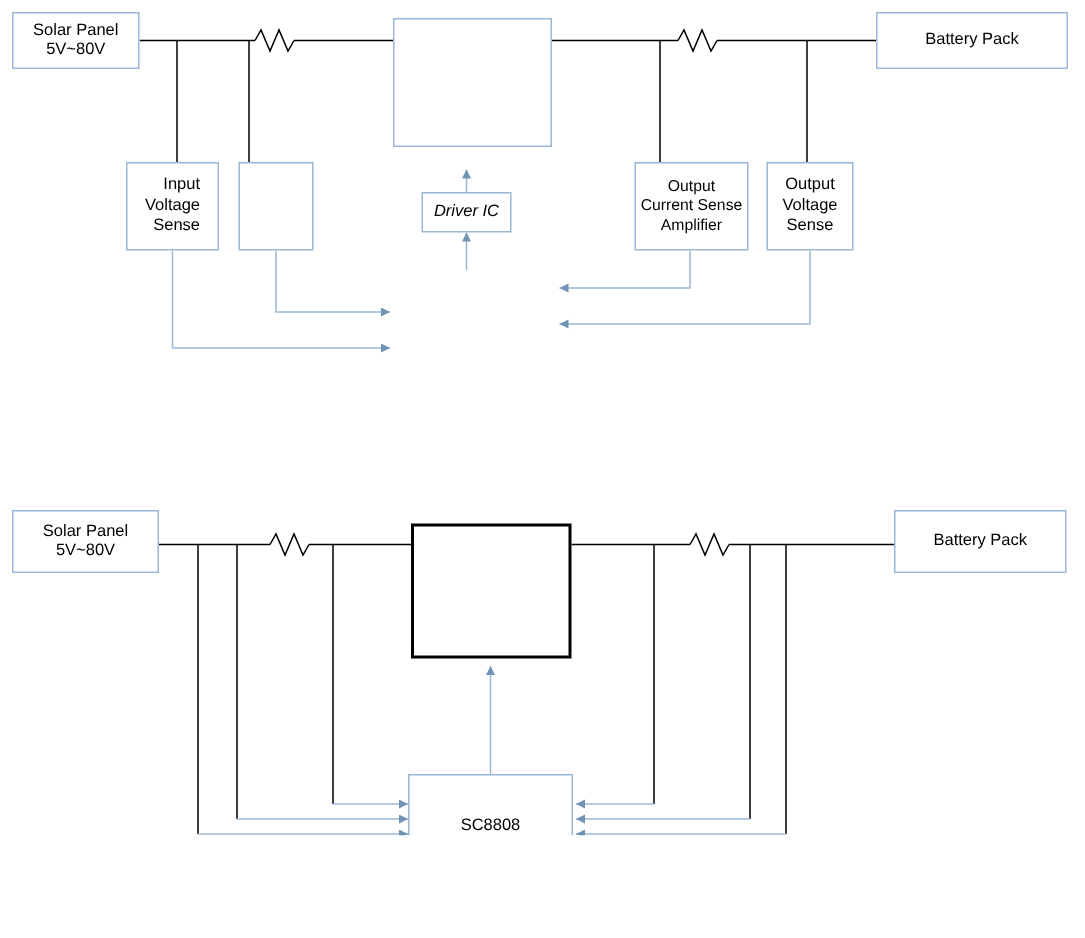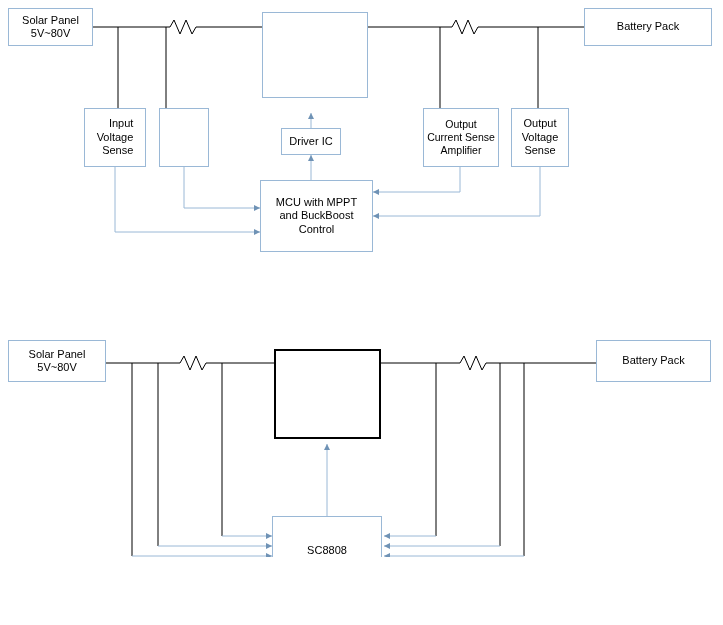--- a/index.html
+++ b/index.html
@@ -191,41 +191,36 @@
   <div class="box dark" style="left:262px; top:12px; width:106px; height:86px; border-color:#9ab8d6; border-width:1px;"></div>
 
   <div class="box" style="left:84px; top:108px; width:62px; height:59px;text-align:right;">
     <span>Input
 Voltage
 Sense</span>
   </div>
 
   <div class="box" style="left:159px; top:108px; width:50px; height:59px;"></div>
 
-  <div class="box" style="left:281px; top:128px; width:60px; height:27px;">
+  <div class="box" style="left:281px; top:128px; width:60px; height:27px;font-style:italic;">
     <span>Driver IC</span>
   </div>
 
   <div class="box" style="left:423px; top:108px; width:76px; height:59px;">
     <span class="txt-sm">Output
 Current Sense
 Amplifier</span>
   </div>
 
   <div class="box" style="left:511px; top:108px; width:58px; height:59px;">
     <span>Output
 Voltage
 Sense</span>
   </div>
 
-  <div class="box" style="left:260px; top:180px; width:113px; height:72px;">
-    <span>MCU with MPPT
-and BuckBoost
-Control</span>
-  </div>
 
   <div class="box" style="left:8px; top:340px; width:98px; height:42px;">
     <span>Solar Panel
 5V~80V</span>
   </div>
 
   <div class="box" style="left:596px; top:340px; width:115px; height:42px;">
     <span>Battery Pack</span>
   </div>
 

